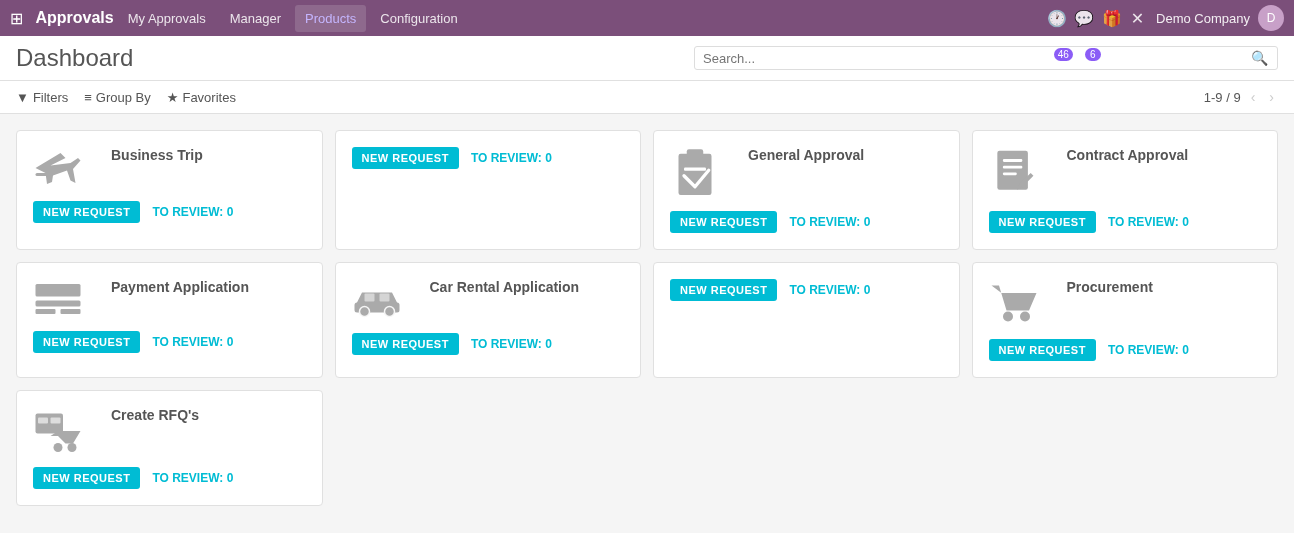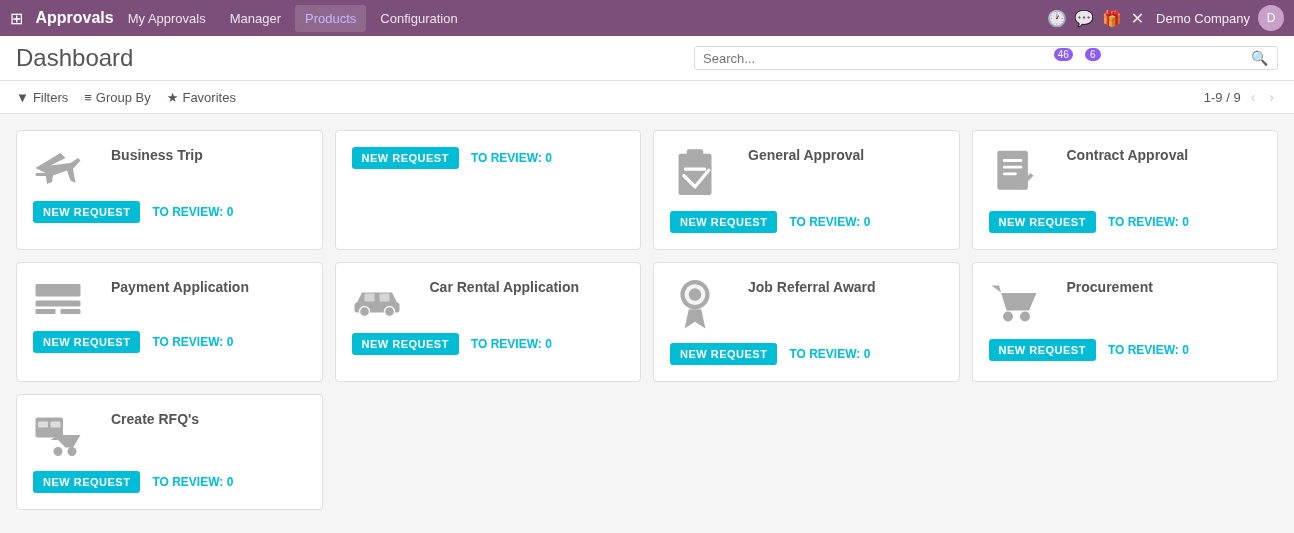--- a/index.html
+++ b/index.html
@@ -371,31 +371,20 @@
   </svg>
       </div>
       <span class="card-title">Car Rental Application</span>
     </div>
     <div class="card-actions">
       <button class="btn-new-request">NEW REQUEST</button>
       <span class="to-review">TO REVIEW: 0</span>
     </div>
   </div>
     <div class="card">
-    <div class="card-header">
-      <div class="card-icon icon-award">
-        <svg viewBox="0 0 80 100" width="44" height="52" fill="#aaa">
-    <circle cx="40" cy="30" r="28"></circle>
-    <circle cx="40" cy="30" r="20" fill="#f5f5f5"></circle>
-    <path d="M28 58 L20 95 L40 82 L60 95 L52 58"></path>
-    <circle cx="40" cy="30" r="12" fill="#aaa"></circle>
-  </svg>
-      </div>
-      <span class="card-title">Job Referral Award</span>
-    </div>
     <div class="card-actions">
       <button class="btn-new-request">NEW REQUEST</button>
       <span class="to-review">TO REVIEW: 0</span>
     </div>
   </div>
     <div class="card">
     <div class="card-header">
       <div class="card-icon icon-cart">
         <svg viewBox="0 0 100 90" width="52" height="48" fill="#aaa">
     <path d="M5 10 L20 10 L35 60 L80 60 L95 25 L25 25"></path>

